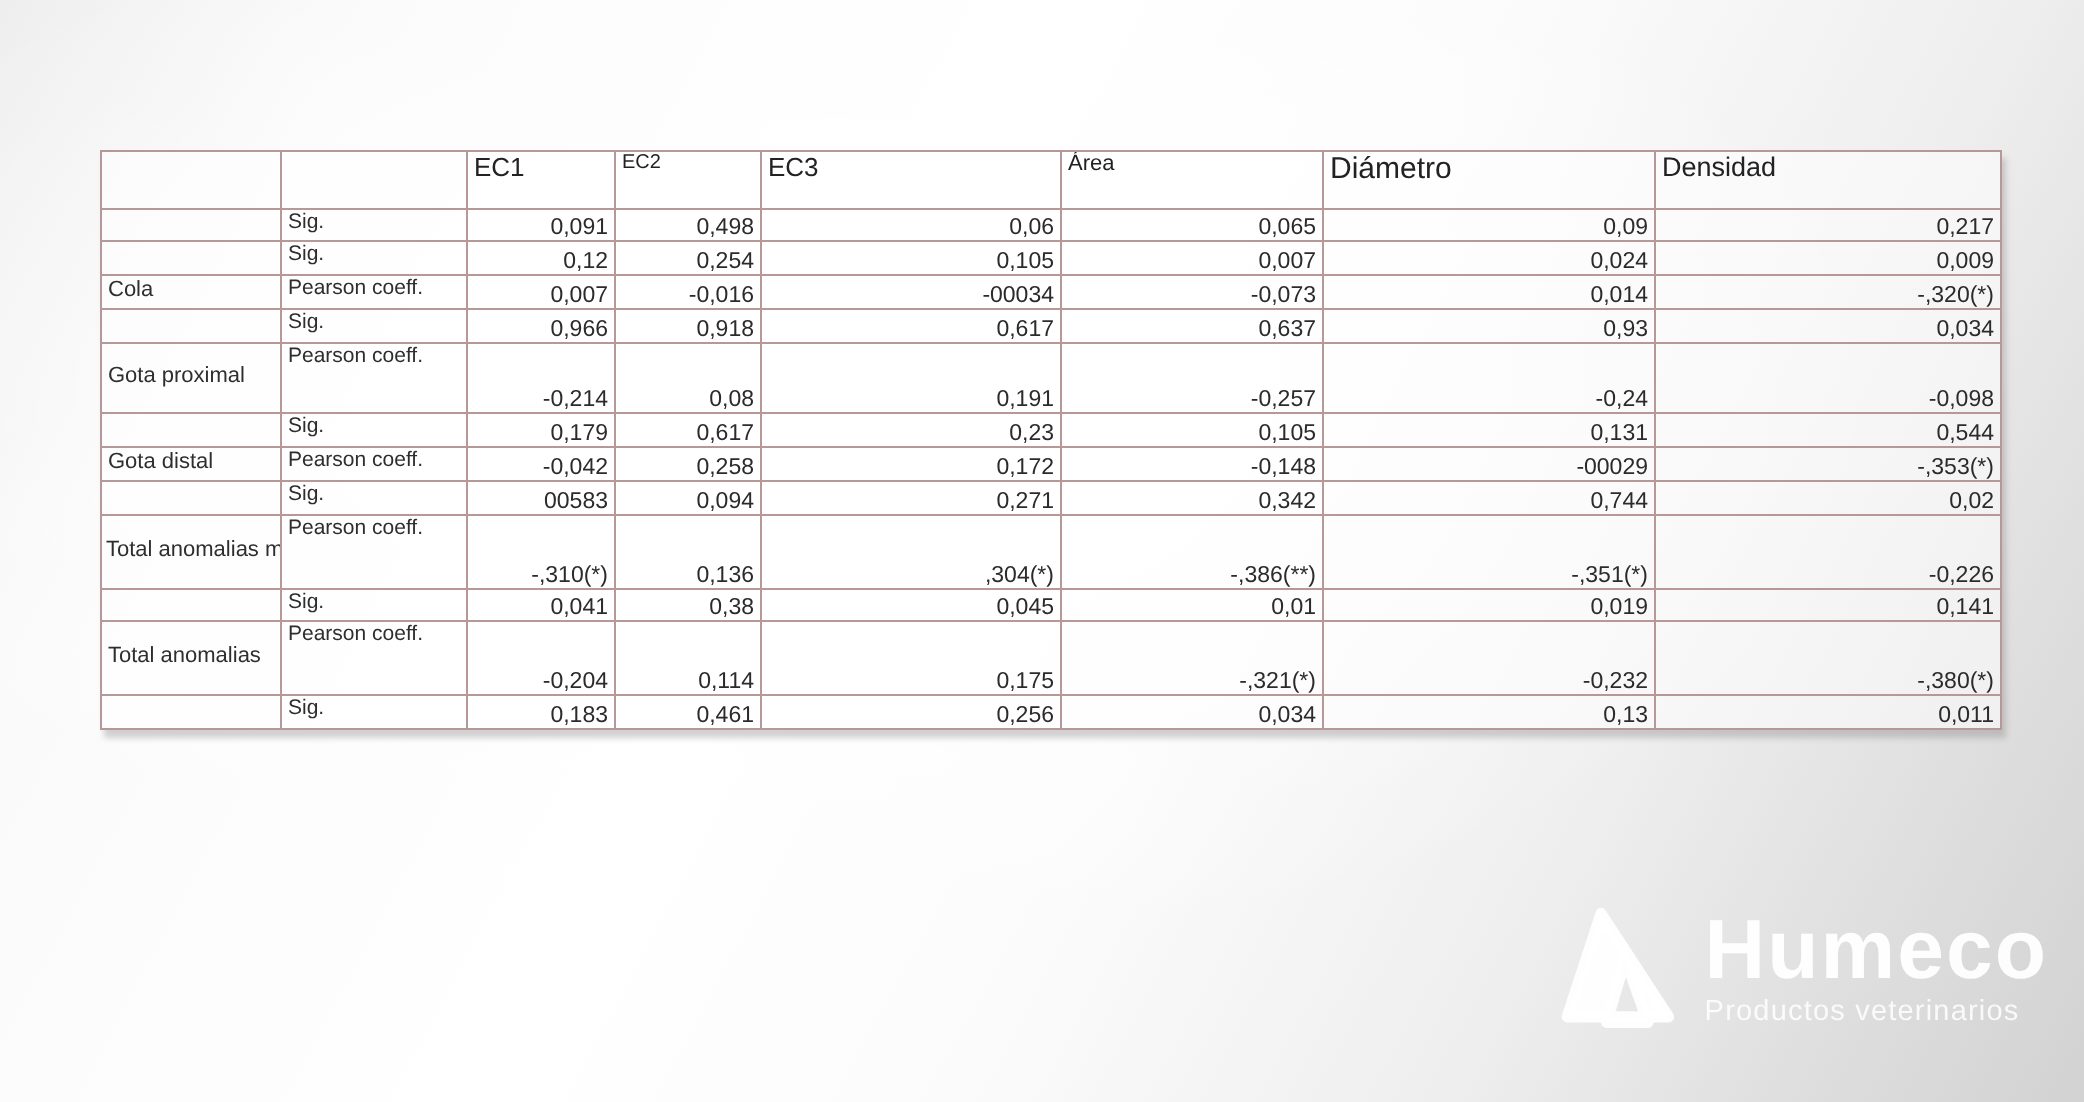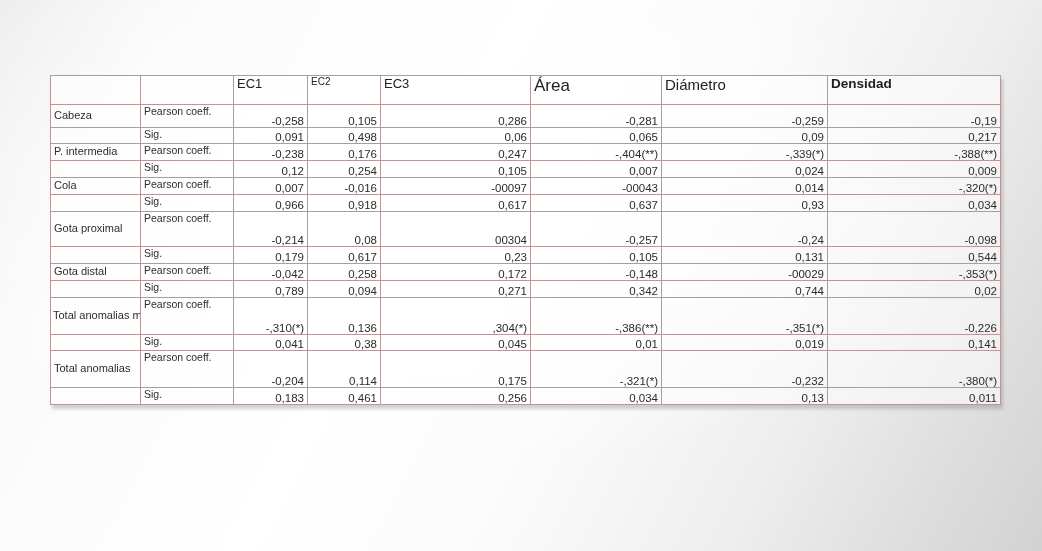--- a/index.html
+++ b/index.html
@@ -22,23 +22,23 @@
   table.corr th,table.corr td{
     border:1px solid #b79898;
     padding:0 3px;
     overflow:hidden;white-space:nowrap;
   }
   table.corr{border:1px solid #a89a9a;}
   thead tr{height:29px;}
   th{font-weight:normal;text-align:left;vertical-align:top;color:#222;}
   th.h2,th.h4{font-size:13px;padding-top:3px;padding-left:4px;}
   th.h3{font-size:10px;padding-top:5px;padding-left:4px;}
-  th.h5{font-size:17px;padding-top:6px;padding-left:6px;}
+  th.h5{font-size:11px;padding-top:6px;padding-left:6px;}
   th.h6{font-size:15px;padding-top:8px;padding-left:6px;}
-  th.h7{font-size:13.5px;padding-top:10px;padding-left:4px;font-weight:bold;}
+  th.h7{font-size:13.5px;padding-top:10px;padding-left:4px;}
   td.rowlabel{
     font-size:11px;vertical-align:middle;padding-left:6px;color:#2e2e2e;
     white-space:normal;line-height:1.25;
   }
   td.rowlabel.center{text-align:center;padding-left:2px;padding-right:2px;}
   td.stat{font-size:10.5px;vertical-align:top;padding-top:2px;padding-left:4px;color:#2e2e2e;}
   td.val{font-size:11.5px;text-align:right;vertical-align:bottom;padding-bottom:2px;padding-right:3px;color:#2b2b2b;}
 
   .logo{
     position:absolute;right:18px;bottom:31px;
@@ -77,86 +77,66 @@
           <th class="h1"></th>
           <th class="h2">EC1</th>
           <th class="h3">EC2</th>
           <th class="h4">EC3</th>
           <th class="h5">Área</th>
           <th class="h6">Diámetro</th>
           <th class="h7">Densidad</th>
         </tr>
       </thead>
     <tbody>
-        <tr style="height: 23px;">
-          <td class="rowlabel">Cabeza</td>
-          <td class="stat">Pearson coeff.</td>
-          <td class="val">-0,258</td>
-          <td class="val">0,105</td>
-          <td class="val">0,286</td>
-          <td class="val">-0,281</td>
-          <td class="val">-0,259</td>
-          <td class="val">-0,19</td>
-        </tr>
         <tr style="height: 16px;">
           <td class="rowlabel"></td>
           <td class="stat">Sig.</td>
           <td class="val">0,091</td>
           <td class="val">0,498</td>
           <td class="val">0,06</td>
           <td class="val">0,065</td>
           <td class="val">0,09</td>
           <td class="val">0,217</td>
         </tr>
         <tr style="height: 17px;">
-          <td class="rowlabel">P. intermedia</td>
-          <td class="stat">Pearson coeff.</td>
-          <td class="val">-0,238</td>
-          <td class="val">0,176</td>
-          <td class="val">0,247</td>
-          <td class="val">-,404(**)</td>
-          <td class="val">-,339(*)</td>
-          <td class="val">-,388(**)</td>
-        </tr>
-        <tr style="height: 17px;">
           <td class="rowlabel"></td>
           <td class="stat">Sig.</td>
           <td class="val">0,12</td>
           <td class="val">0,254</td>
           <td class="val">0,105</td>
           <td class="val">0,007</td>
           <td class="val">0,024</td>
           <td class="val">0,009</td>
         </tr>
         <tr style="height: 17px;">
           <td class="rowlabel">Cola</td>
           <td class="stat">Pearson coeff.</td>
           <td class="val">0,007</td>
           <td class="val">-0,016</td>
-          <td class="val">-00097</td>
-          <td class="val">-00043</td>
+          <td class="val">-00034</td>
+          <td class="val">-0,073</td>
           <td class="val">0,014</td>
           <td class="val">-,320(*)</td>
         </tr>
         <tr style="height: 17px;">
           <td class="rowlabel"></td>
           <td class="stat">Sig.</td>
           <td class="val">0,966</td>
           <td class="val">0,918</td>
           <td class="val">0,617</td>
           <td class="val">0,637</td>
           <td class="val">0,93</td>
           <td class="val">0,034</td>
         </tr>
         <tr style="height: 35px;">
           <td class="rowlabel">Gota proximal</td>
           <td class="stat">Pearson coeff.</td>
           <td class="val">-0,214</td>
           <td class="val">0,08</td>
-          <td class="val">00304</td>
+          <td class="val">0,191</td>
           <td class="val">-0,257</td>
           <td class="val">-0,24</td>
           <td class="val">-0,098</td>
         </tr>
         <tr style="height: 17px;">
           <td class="rowlabel"></td>
           <td class="stat">Sig.</td>
           <td class="val">0,179</td>
           <td class="val">0,617</td>
           <td class="val">0,23</td>
@@ -170,21 +150,21 @@
           <td class="val">-0,042</td>
           <td class="val">0,258</td>
           <td class="val">0,172</td>
           <td class="val">-0,148</td>
           <td class="val">-00029</td>
           <td class="val">-,353(*)</td>
         </tr>
         <tr style="height: 17px;">
           <td class="rowlabel"></td>
           <td class="stat">Sig.</td>
-          <td class="val">0,789</td>
+          <td class="val">00583</td>
           <td class="val">0,094</td>
           <td class="val">0,271</td>
           <td class="val">0,342</td>
           <td class="val">0,744</td>
           <td class="val">0,02</td>
         </tr>
         <tr style="height: 37px;">
           <td class="rowlabel center">Total anomalias mayores</td>
           <td class="stat">Pearson coeff.</td>
           <td class="val">-,310(*)</td>
@@ -220,14 +200,23 @@
           <td class="val">0,183</td>
           <td class="val">0,461</td>
           <td class="val">0,256</td>
           <td class="val">0,034</td>
           <td class="val">0,13</td>
           <td class="val">0,011</td>
         </tr>
       </tbody>
   </table>
 
+  <div class="logo">
+    <svg class="logo-icon" viewBox="0 0 64 70" xmlns="http://www.w3.org/2000/svg">
+      <path fill-rule="evenodd" d="M24 6 L60 61 L6 61 Z  M37 30 L49 64 L27 64 Z" fill="rgba(255,255,255,0.93)" stroke="rgba(255,255,255,0.93)" stroke-width="6" stroke-linejoin="round"></path>
+    </svg>
+    <div class="logo-text">
+      <div class="logo-name">Humeco</div>
+      <div class="logo-tagline">Productos veterinarios</div>
+    </div>
+  </div>
 
 </div>
 
 </body></html>

